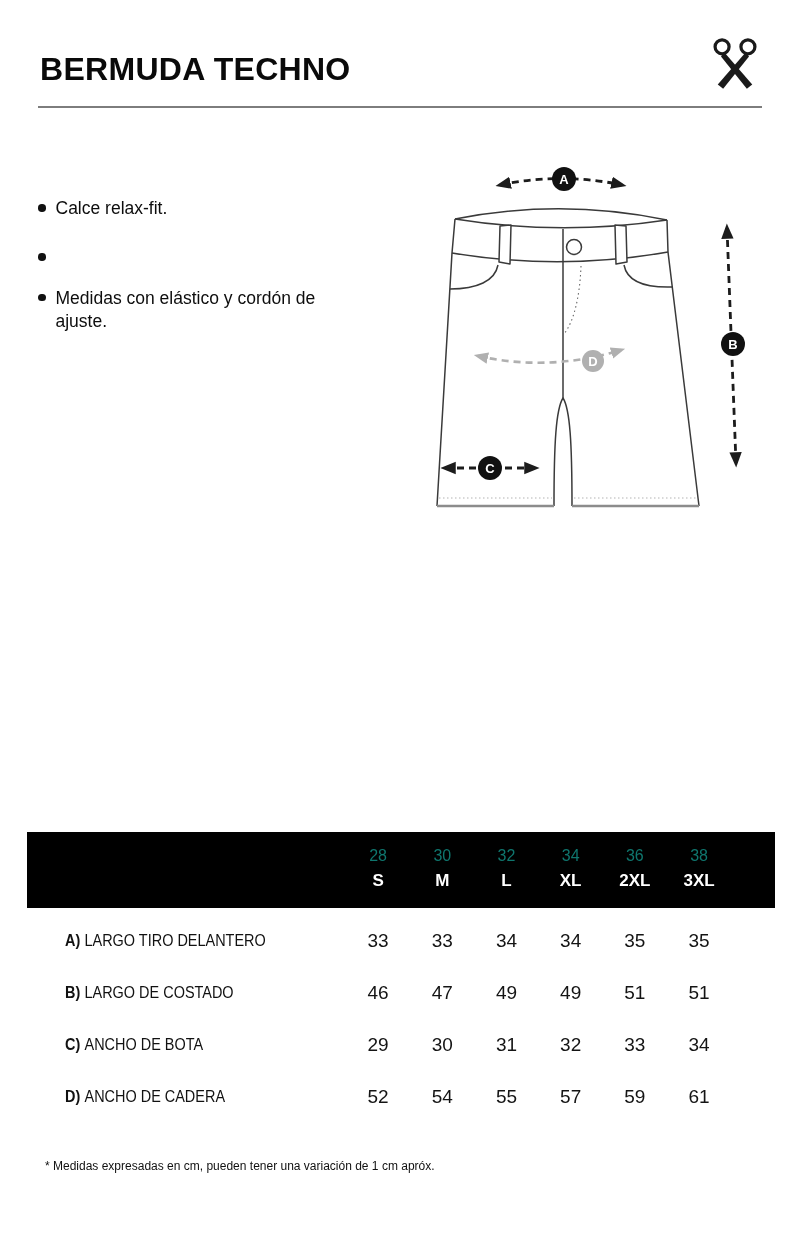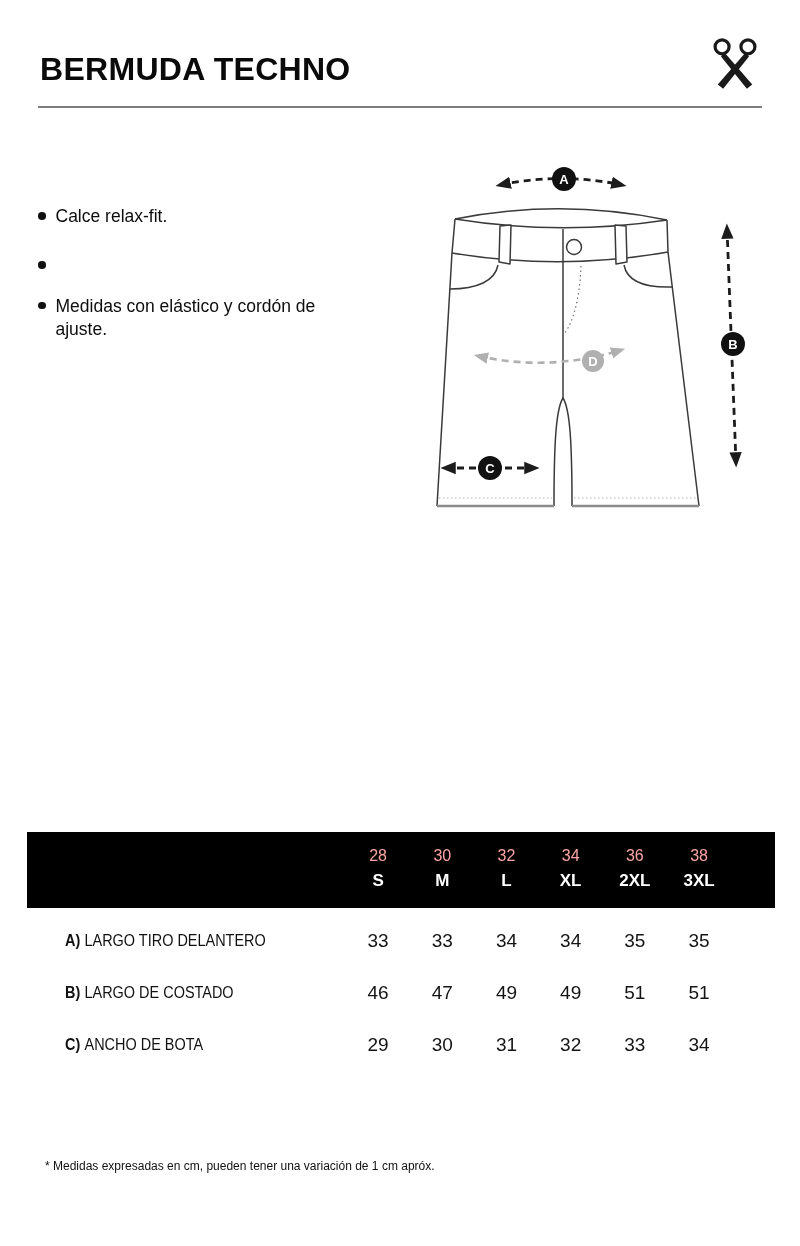--- a/index.html
+++ b/index.html
@@ -9,31 +9,31 @@
   }
   
   .title{
     position:absolute;left:40px;top:50px;font-size:32px;line-height:38px;
     font-weight:bold;letter-spacing:.3px;color:#0a0a0a;white-space:nowrap;
   }
   .rule{position:absolute;left:38px;top:106px;width:724px;height:2px;background:#7d7d7d;}
   .scissors{position:absolute;left:708px;top:36px;width:54px;height:56px;}
   
   .features{position:absolute;left:38px;top:197px;list-style:none;margin:0;padding:0;}
-  .feature{display:flex;margin:8px 0 26px 0;}
+  .feature{display:flex;margin:0 0 26px 0;}
   .dot{width:7.5px;height:7.5px;border-radius:50%;background:#111;margin-top:7px;flex:none;}
   .ftext{margin-left:10px;font-size:17.5px;line-height:23px;color:#0d0d0d;max-width:285px;}
   
   .diagram{position:absolute;left:415px;top:148px;width:370px;height:380px;}
   .badge-letter{font-size:13px;font-weight:bold;fill:#ffffff;text-anchor:middle;}
   
   .bar{position:absolute;left:27px;top:832px;width:748px;height:76px;background:#000000;}
   .bar-cols{position:absolute;left:319px;top:0;height:100%;display:flex;}
   .hcell{width:64.2px;text-align:center;padding-top:12px;}
-  .hnum{font-size:16px;line-height:24px;color:#fca5a5;}
+  .hnum{font-size:16px;line-height:24px;color:#0f766e;}
   .hsize{font-size:17px;line-height:26px;font-weight:bold;color:#fff;}
   .trow{position:absolute;left:0;width:800px;height:52px;}
   .rlabel{position:absolute;left:65px;top:50%;transform:translateY(-50%);}
   .cond{display:inline-block;transform:scaleX(.85);transform-origin:0 50%;
         white-space:nowrap;font-size:17px;color:#111;}
   .rprefix{font-weight:bold;}
   .rname{margin-left:5px;font-weight:normal;}
   .rvals{position:absolute;left:346px;top:0;height:100%;display:flex;align-items:center;}
   .vcell{width:64.2px;text-align:center;font-size:19px;color:#141414;}
   
@@ -197,16 +197,31 @@
     <span class="rvals">
       <span class="vcell">29</span>
       <span class="vcell">30</span>
       <span class="vcell">31</span>
       <span class="vcell">32</span>
       <span class="vcell">33</span>
       <span class="vcell">34</span>
     </span>
   </div>
 
+  <div class="trow" style="top:1071px">
+    <span class="rlabel">
+      <span class="cond">
+        <span class="rprefix">D)</span><span class="rname">ANCHO DE CADERA</span>
+      </span>
+    </span>
+    <span class="rvals">
+      <span class="vcell">52</span>
+      <span class="vcell">54</span>
+      <span class="vcell">55</span>
+      <span class="vcell">57</span>
+      <span class="vcell">59</span>
+      <span class="vcell">61</span>
+    </span>
+  </div>
 
   <div class="footnote">* Medidas expresadas en cm, pueden tener una variación de 1 cm apróx.</div>
 
 </div>
 
 </body></html>

